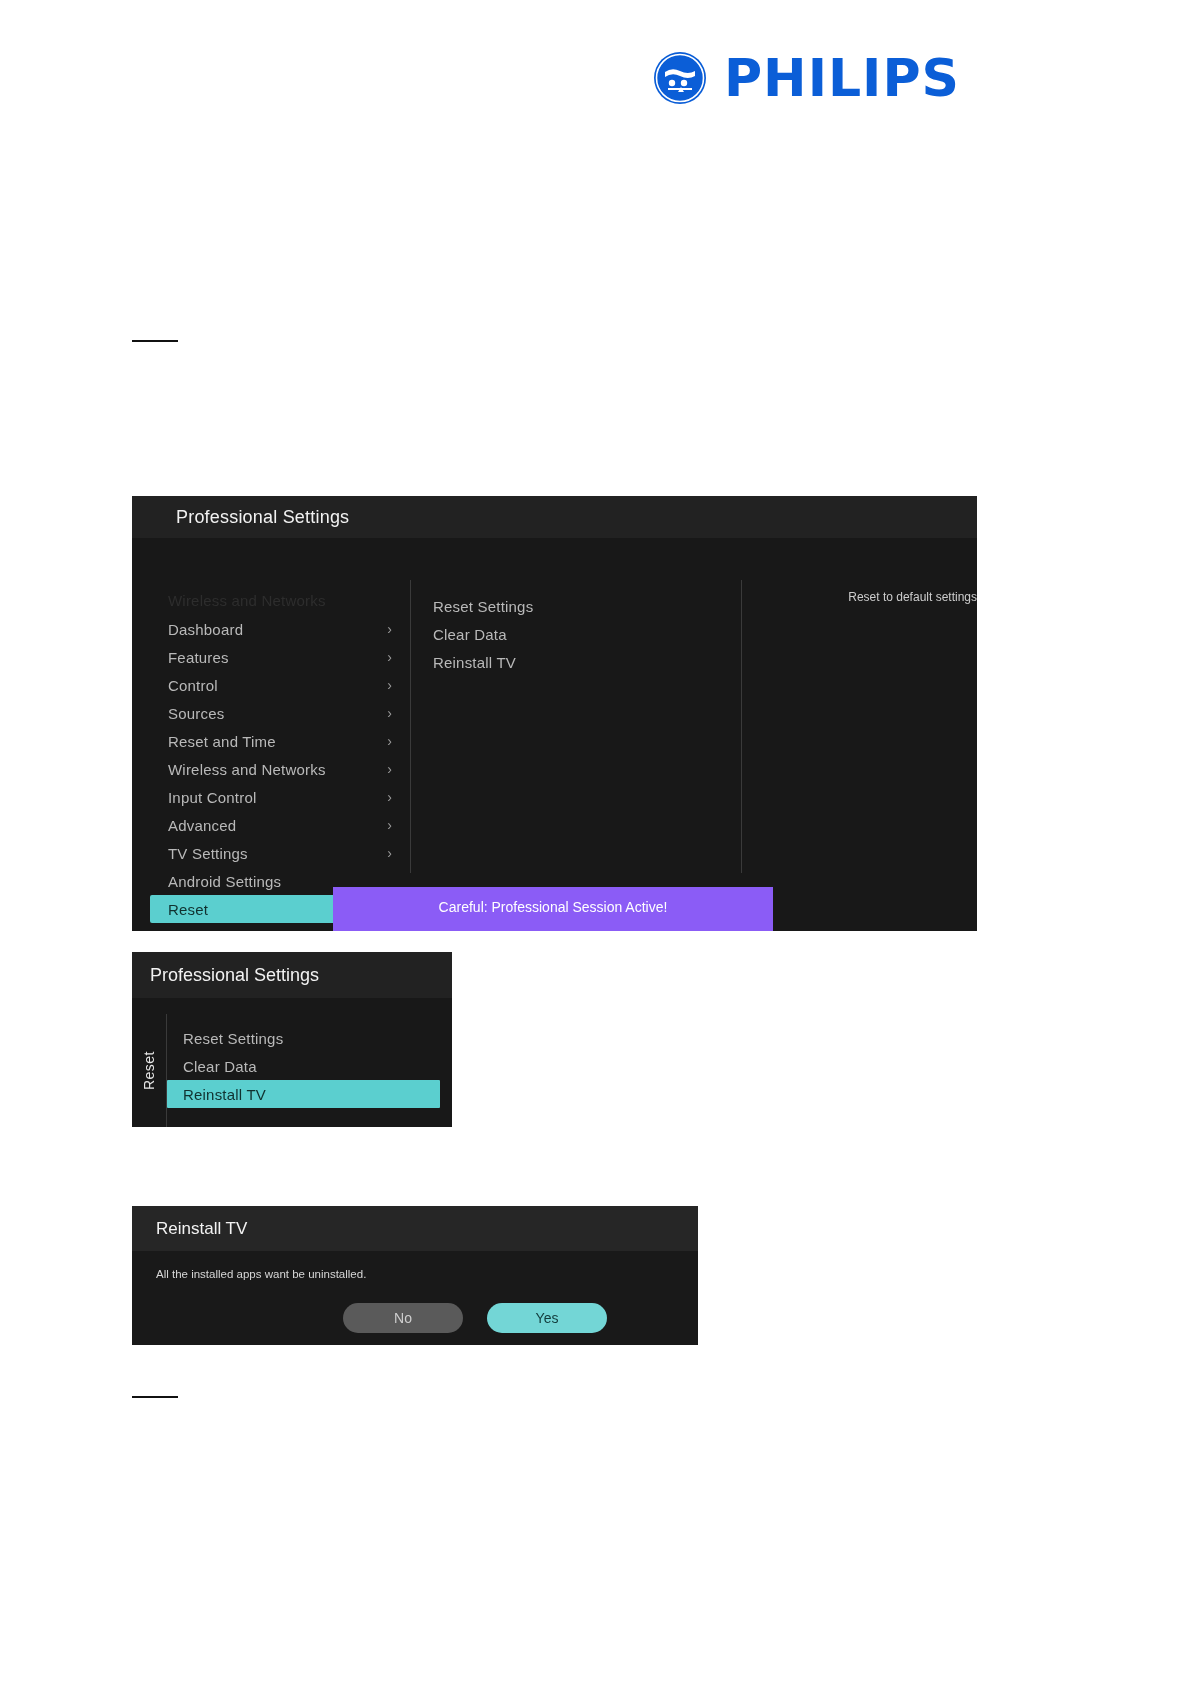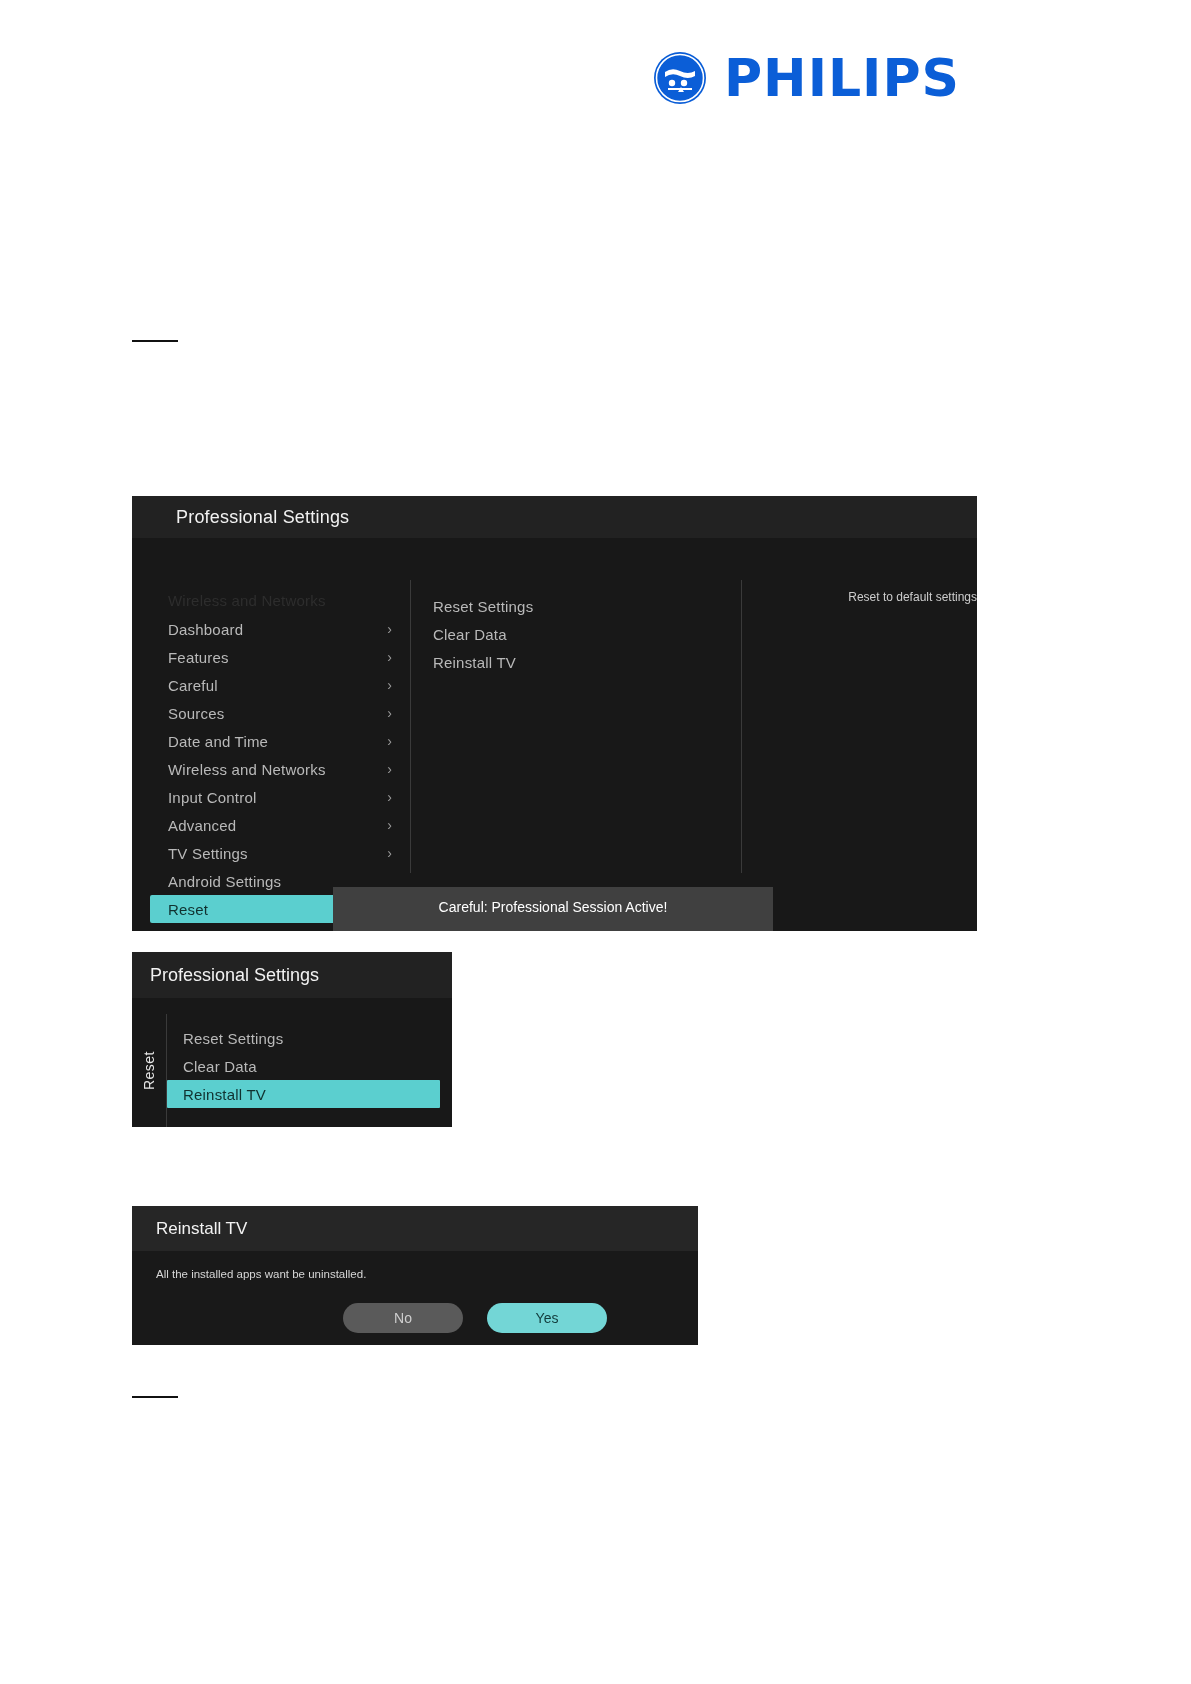--- a/index.html
+++ b/index.html
@@ -148,21 +148,21 @@
   .hint {
     font-size: 12px;
     color: #cdcdcd;
     text-align: right;
   }
   .toast {
     position: absolute;
     left: 201px;
     bottom: 0;
     width: 440px;
-    background: #404040;
+    background: #8b5cf6;
     color: #ffffff;
     text-align: center;
     padding: 10px 14px 14px 14px;
     font-size: 14px;
     line-height: 1.45;
   }
 
   
   .shot2 {
     position: absolute;
@@ -309,29 +309,29 @@
 
         <div class="menu-item">
           <span>Dashboard</span>
           <span class="chev">›</span>
         </div>
         <div class="menu-item">
           <span>Features</span>
           <span class="chev">›</span>
         </div>
         <div class="menu-item">
-          <span>Careful</span>
+          <span>Control</span>
           <span class="chev">›</span>
         </div>
         <div class="menu-item">
           <span>Sources</span>
           <span class="chev">›</span>
         </div>
         <div class="menu-item">
-          <span>Date and Time</span>
+          <span>Reset and Time</span>
           <span class="chev">›</span>
         </div>
         <div class="menu-item">
           <span>Wireless and Networks</span>
           <span class="chev">›</span>
         </div>
         <div class="menu-item">
           <span>Input Control</span>
           <span class="chev">›</span>
         </div>

